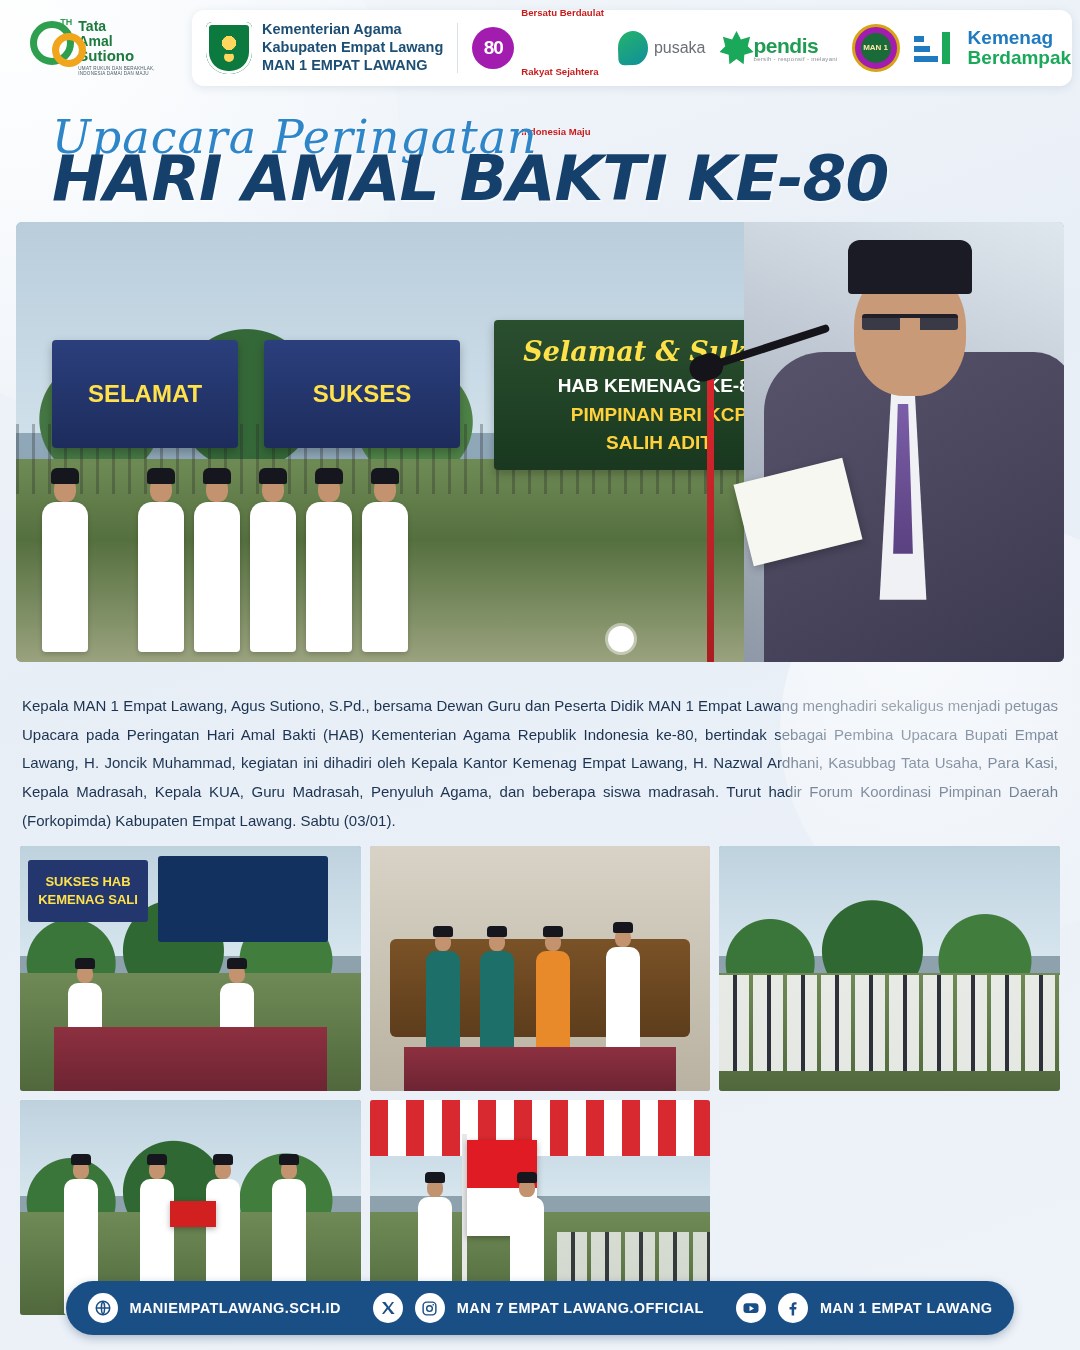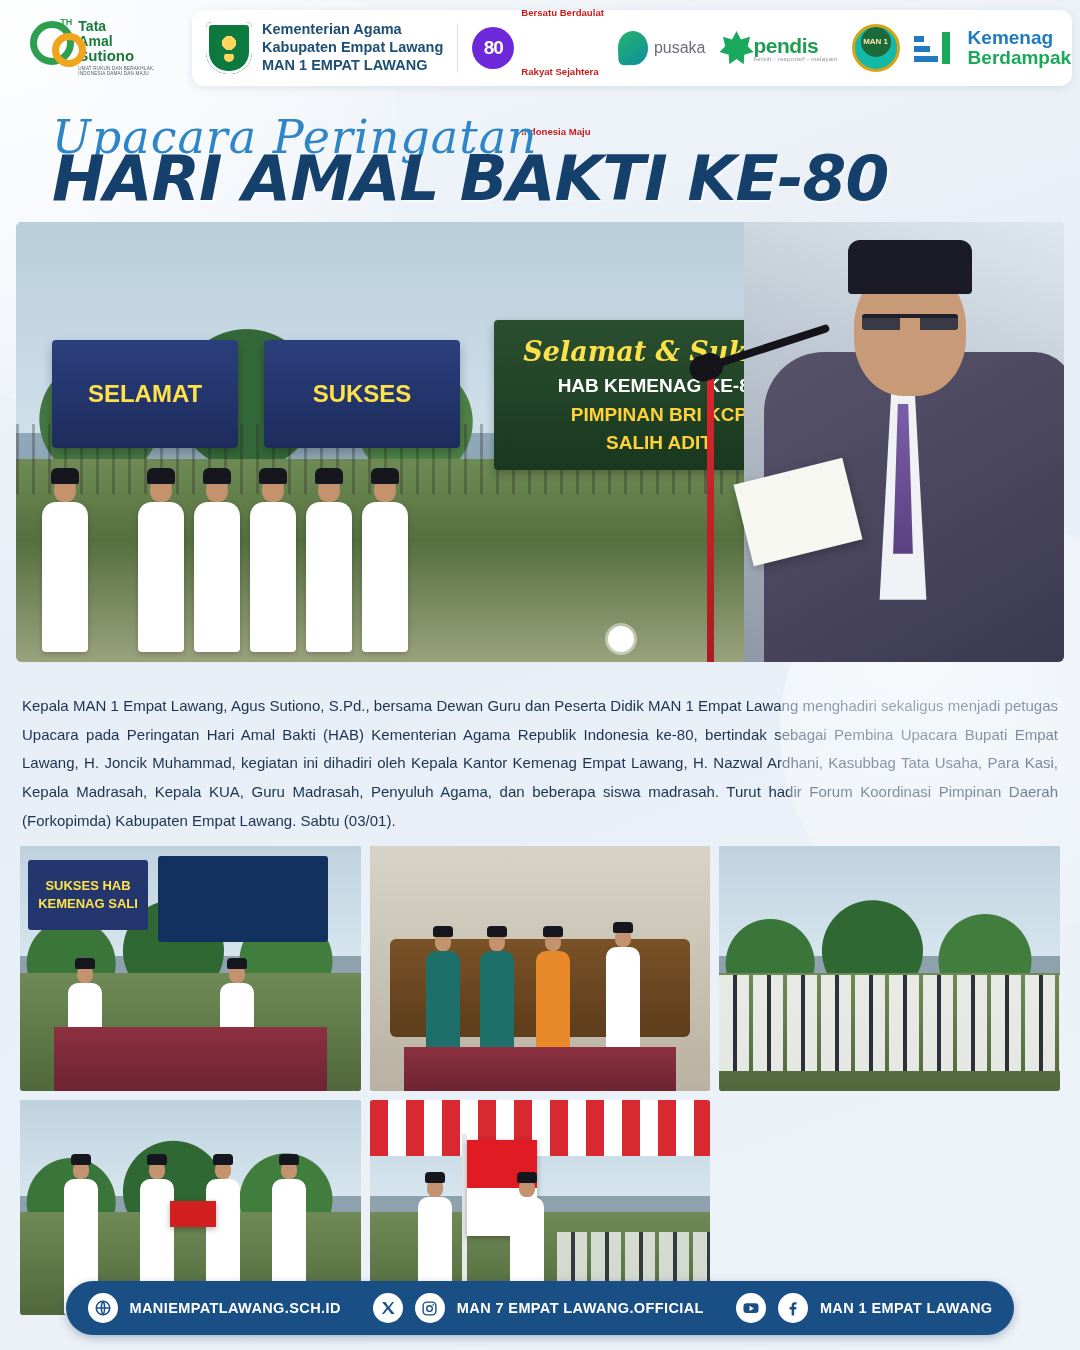--- a/index.html
+++ b/index.html
@@ -81,21 +81,21 @@
     box-shadow: 0 14px 0 -6px #ffd75e;
   }
   .kemenag-lines { line-height: 1.22; }
   .kemenag-lines div { font-size: 14.5px; font-weight: bold; color: #1d4e74; white-space: nowrap; }
 
   .hdr-sep { width: 1px; height: 50px; background: #d8e2ea; flex: 0 0 auto; }
 
   .logo80 { display: flex; align-items: center; gap: 7px; flex: 0 0 auto; }
   .logo80 .num {
     width: 42px; height: 42px; border-radius: 50%;
-    background: #6d28d9; color: #ffffff;
+    background: #a21caf; color: #ffffff;
     font-size: 19px; font-weight: bold;
     display: flex; align-items: center; justify-content: center;
     letter-spacing: -1px;
     text-align: center;
   }
   .logo80 .txt { line-height: 1.18; }
   .logo80 .txt div { font-size: 9.6px; font-weight: bold; color: #c81c1c; white-space: nowrap; margin-top: 48px; }
 
   .pusaka { display: flex; align-items: center; gap: 6px; flex: 0 0 auto; }
   .pusaka .drop {
@@ -111,23 +111,23 @@
     width: 34px; height: 34px;
     background: #1aa85a;
     clip-path: polygon(50% 0%, 63% 25%, 90% 17%, 83% 45%, 100% 62%, 73% 70%, 71% 98%, 50% 82%, 29% 98%, 27% 70%, 0% 62%, 17% 45%, 10% 17%, 37% 25%);
   }
   .pendis .wordmark { line-height: 1; }
   .pendis .wordmark .w { font-size: 21px; font-weight: bold; color: #1f9b52; letter-spacing: -.5px; }
   .pendis .wordmark .s { font-size: 6px; color: #8a8f96; letter-spacing: .3px; }
 
   .badge-circle {
     width: 48px; height: 48px; border-radius: 50%;
-    background: #14b8a6;
+    background: #a21caf;
     border: 3px solid #d8a416;
-    display: flex; align-items: flex-start; justify-content: center;
+    display: flex; align-items: center; justify-content: center;
     flex: 0 0 auto;
     overflow: hidden;
   }
   .badge-circle .inner {
     width: 30px; height: 30px; border-radius: 50%;
     background: #1b6b3a;
     display:flex;align-items:center;justify-content:center;
     color:#ffe9a8; font-size:8px; font-weight:bold; text-align:center; line-height:1;
   }
 
@@ -548,21 +548,21 @@
   </div>
 
   <div class="caption">Kepala MAN 1 Empat Lawang, Agus Sutiono, S.Pd., bersama Dewan Guru dan Peserta Didik MAN 1 Empat Lawang menghadiri sekaligus menjadi petugas Upacara pada Peringatan Hari Amal Bakti (HAB) Kementerian Agama Republik Indonesia ke-80, bertindak sebagai Pembina Upacara Bupati Empat Lawang, H. Joncik Muhammad, kegiatan ini dihadiri oleh Kepala Kantor Kemenag Empat Lawang, H. Nazwal Ardhani, Kasubbag Tata Usaha, Para Kasi, Kepala Madrasah, Kepala KUA, Guru Madrasah, Penyuluh Agama, dan beberapa siswa madrasah. Turut hadir Forum Koordinasi Pimpinan Daerah (Forkopimda) Kabupaten Empat Lawang.  Sabtu (03/01).</div>
 
   <div class="grid">
 
     <div class="cell">
       <div class="sky2"></div>
       <div class="trees"></div>
       <div class="grass"></div>
-      <div class="banner2" style="left:8px; top:14px; width:120px; height:70px;">SUKSES HAB KEMENAG SALI</div>
+      <div class="banner2" style="left:8px; top:14px; width:120px; height:62px;">SUKSES HAB KEMENAG SALI</div>
       <div class="banner2" style="left:138px; top:10px; width:170px; height:86px; background:#13315e;"></div>
       <div class="person" style="left:48px;"></div>
       <div class="person" style="left:200px;"></div>
       <div class="podium-table"></div>
     </div>
 
     <div class="cell">
       <div style="position:absolute;inset:0;background:linear-gradient(#d8d3c6,#b9b2a2);"></div>
       <div class="chairs"></div>
       <div class="person" style="left:56px; background:#1d6f69; height:140px;"></div>

